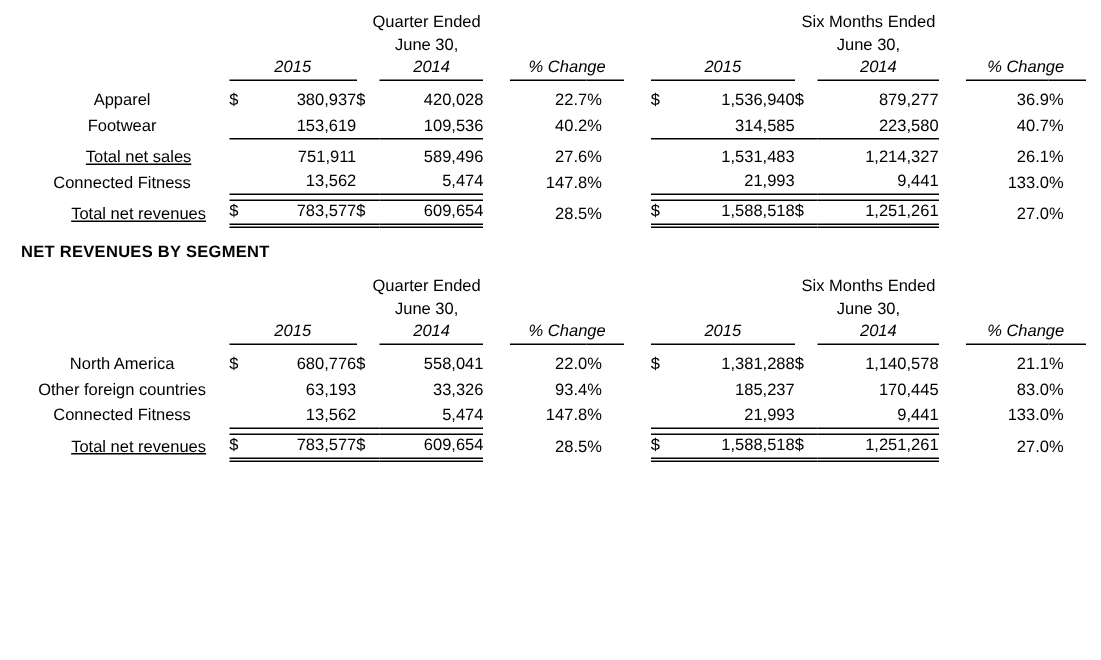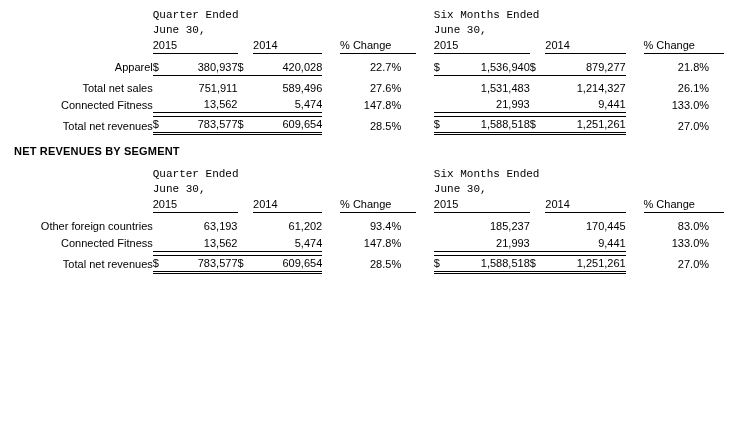--- a/index.html
+++ b/index.html
@@ -49,36 +49,38 @@
   .c-gap     { width: 14px; }
   .c-pct     { width: 46px; }
   .c-pctsym  { width: 22px; }
   .c-space   { width: 16px; }
   .c-cur2    { width: 14px; }
   .c-num2    { width: 72px; }
   .c-gap2    { width: 14px; }
   .c-pct2    { width: 50px; }
   .c-pctsym2 { width: 22px; }
 
-  .label { text-align: right; padding-left: 4px; white-space: nowrap; }
-  .label.indent { padding-left: 22px; }
+  .label { text-align: center; padding-left: 4px; white-space: nowrap; }
+  .label.indent { padding-left: 22px; text-decoration: underline; }
   .num { text-align: right; padding-right: 2px; white-space: nowrap; }
   .cur { text-align: left; padding-left: 2px; }
   .pct { text-align: right; padding-right: 4px; white-space: nowrap; }
   .pctsym { text-align: left; padding-left: 5px; }
 
   .hdr-group {
+    text-align: center;
     font-size: 11px;
     line-height: 14px;
     padding-bottom: 2px;
-    font-family: Liberation Mono, monospace;
   }
   .hdr-col {
+    text-align: center;
     font-size: 11px;
     padding-bottom: 1px;
+    font-style: italic;
   }
   .uline-hdr {
     border-bottom: 1px solid #000;
   }
   .spacer-row td { height: 4px; line-height: 4px; font-size: 0; }
   .thinline td { height: 3px; line-height: 3px; font-size: 0; }
 
   .row-h { height: 17px; }
 </style>
 </head>
@@ -159,21 +161,39 @@
               <td class="num">420,028</td>
               <td></td>
               <td class="pct">22.7</td>
               <td class="pctsym">%</td>
               <td></td>
               <td class="cur">$</td>
               <td class="num">1,536,940</td>
               <td class="cur">$</td>
               <td class="num">879,277</td>
               <td></td>
-              <td class="pct">21.8</td>
+              <td class="pct">36.9</td>
+              <td class="pctsym">%</td>
+            </tr>
+            <tr class="row-h">
+              <td class="label">Footwear</td>
+              <td class="cur"></td>
+              <td class="num">153,619</td>
+              <td class="cur"></td>
+              <td class="num">109,536</td>
+              <td></td>
+              <td class="pct">40.2</td>
+              <td class="pctsym">%</td>
+              <td></td>
+              <td class="cur"></td>
+              <td class="num">314,585</td>
+              <td class="cur"></td>
+              <td class="num">223,580</td>
+              <td></td>
+              <td class="pct">40.7</td>
               <td class="pctsym">%</td>
             </tr>
             <tr class="thinline">
               <td></td>
               <td style="border-top: 1px solid rgb(0, 0, 0);"></td>
               <td style="border-top: 1px solid rgb(0, 0, 0);"></td>
               <td style="border-top: 1px solid rgb(0, 0, 0);"></td>
               <td style="border-top: 1px solid rgb(0, 0, 0);"></td>
               <td></td>
               <td></td>
@@ -322,25 +342,43 @@
               <td></td>
               <td></td>
               <td></td>
               <td></td>
               <td></td>
               <td></td>
               <td></td>
               <td></td>
             </tr>
             <tr class="row-h">
+              <td class="label">North America</td>
+              <td class="cur">$</td>
+              <td class="num">680,776</td>
+              <td class="cur">$</td>
+              <td class="num">558,041</td>
+              <td></td>
+              <td class="pct">22.0</td>
+              <td class="pctsym">%</td>
+              <td></td>
+              <td class="cur">$</td>
+              <td class="num">1,381,288</td>
+              <td class="cur">$</td>
+              <td class="num">1,140,578</td>
+              <td></td>
+              <td class="pct">21.1</td>
+              <td class="pctsym">%</td>
+            </tr>
+            <tr class="row-h">
               <td class="label">Other foreign countries</td>
               <td class="cur"></td>
               <td class="num">63,193</td>
               <td class="cur"></td>
-              <td class="num">61,202</td>
+              <td class="num">33,326</td>
               <td></td>
               <td class="pct">93.4</td>
               <td class="pctsym">%</td>
               <td></td>
               <td class="cur"></td>
               <td class="num">185,237</td>
               <td class="cur"></td>
               <td class="num">170,445</td>
               <td></td>
               <td class="pct">83.0</td>

